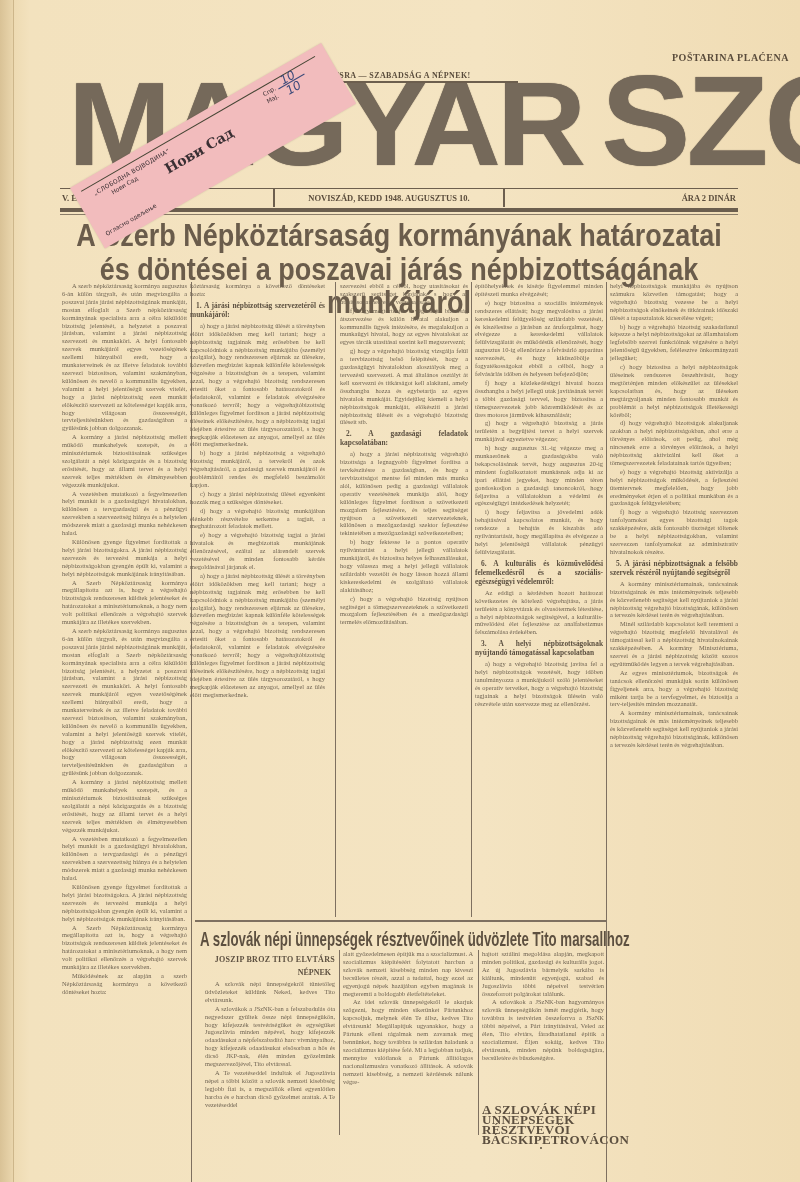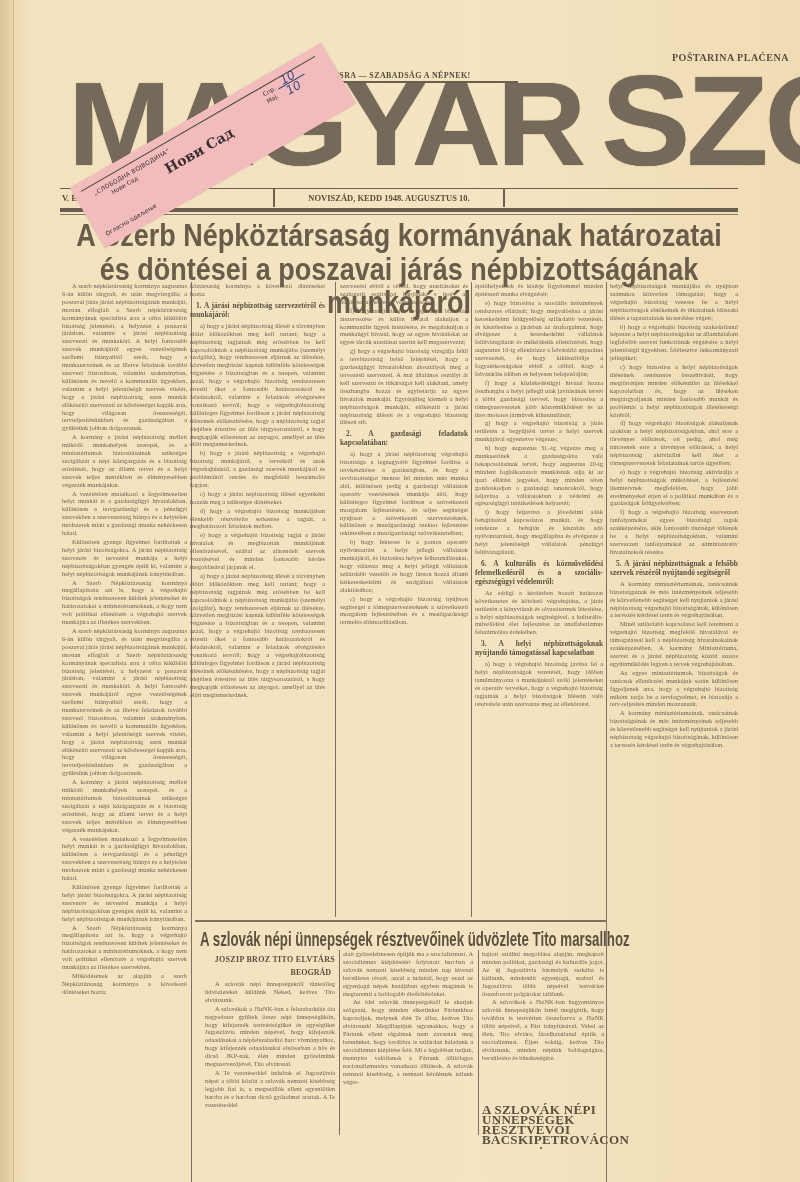--- a/index.html
+++ b/index.html
@@ -119,20 +119,21 @@
   <div class="left-edge"></div>
 
   <div class="postarina">POŠTARINA PLAĆENA</div>
   <div class="motto">...MUSRA — SZABADSÁG A NÉPNEK!</div>
   <div class="motto-line"></div>
   <div class="logo"><span>MAGYAR</span><span class="szo">SZÓ</span></div>
 
   <div class="infobar">
     <div class="cell c1">V. ÉVFOLYA... (1125.) SZÁM</div>
     <div class="cell c2">NOVISZÁD, KEDD 1948. AUGUSZTUS 10.</div>
+    <div class="cell c3">ÁRA 2 DINÁR</div>
   </div>
   <div class="rule-thick"></div>
   <div class="rule-thin"></div>
 
   <div class="headline">
     <div>A Szerb Népköztársaság kormányának határozatai</div>
     <div>és döntései a poszavai járás népbizottságának munkájáról</div>
   </div>
 
   <div class="col c-1">
@@ -198,21 +199,21 @@
     <p>A kormány minisztériumainak, tanácsainak bizottságainak és más intézményeinek teljesebb és közvetlenebb segítséget kell nyújtaniok a járási népbizottság végrehajtó bizottságának, különösen a tervezés kérdései terén és végrehajtásában.</p>
     <p>Minél szilárdabb kapcsolatot kell teremteni a végrehajtó bizottság megfelelő hivatalával és támogatással kell a népbizottság hivatalnokainak szakképzésében. A kormány Minisztériuma, szervei és a járási népbizottság között szoros együttműködés legyen a tervek végrehajtásában.</p>
     <p>Az egyes minisztériumok, bizottságok és tanácsok ellenőrzési munkájuk során különösen figyeljenek arra, hogy a végrehajtó bizottság miként tartja be a tervfegyelmet, és biztosítja a terv-teljesítés minden mozzanatát.</p>
     <p>A kormány minisztériumainak, tanácsainak bizottságainak és más intézményeinek teljesebb és közvetlenebb segítséget kell nyújtaniok a járási népbizottság végrehajtó bizottságának, különösen a tervezés kérdései terén és végrehajtásában.</p>
   </div>
 
   <div class="hrule" style="left:195px;top:920px;width:411px;height:2px;"></div>
 
   <div class="sub-headline">A szlovák népi ünnepségek résztvevőinek üdvözlete Tito marsallhoz</div>
   <div class="addr1">JOSZIP BROZ TITO ELVTÁRS</div>
-  <div class="addr2">BEOGRÁD</div>
+  <div class="addr2">NÉPNEK</div>
 
   <div class="col b-1">
     <p>A szlovák népi ünnepségekről tüntetőleg üdvözleteket küldünk Neked, kedves Tito elvtársunk.</p>
     <p>A szlovákok a JSzNK-ban a felszabadulás óta negyedszer gyűltek össze népi ünnepségükön, hogy kifejezzék testvériségüket és egységüket Jugoszlávia minden népével, hogy kifejezzék odaadásukat a népfelszabadító harc vívmányaihoz, hogy kifejezzék odaadásukat elsősorban a hős és dicső JKP-nak, élén minden győzelmünk megszervezőjével, Tito elvtárssal.</p>
     <p>A Te vezetéseddel indultak el Jugoszlávia népei a többi között a szlovák nemzeti kisebbség legjobb fiai is, a megszállók elleni egyenlőtlen harcba és e harcban dicső győzelmet arattak. A Te vezetéseddel</p>
   </div>
   <div class="vrule" style="left:339px;top:950px;height:185px;"></div>
   <div class="col b-2">
     <p style="text-indent:0">alatt győzedelmesen építjük ma a szocializmust. A szocializmus kiépítéséért folytatott harcban a szlovák nemzeti kisebbség minden nap kiveszi becsületes részét, azzal a tudattal, hogy ezzel az egyenjogú népek hazájában egyben magának is megteremti a boldogabb életfeltételeket.</p>
     <p>Az idei szlovák ünnepségekről le akarjuk szögezni, hogy minden sikerünket Pártunkhoz kapcsoljuk, melynek élén Te állsz, kedves Tito elvtársunk! Megállapítjuk ugyanakkor, hogy a Pártunk elleni rágalmak nem zavarnak meg bennünket, hogy továbbra is szilárdan haladunk a szocializmus kiépítése felé. Mi a legjobban tudjuk, mennyire valótlanok a Pártunk állítólagos nacionalizmusára vonatkozó állítások. A szlovák nemzeti kisebbség, a nemzeti kérdésnek nálunk végre-</p>

